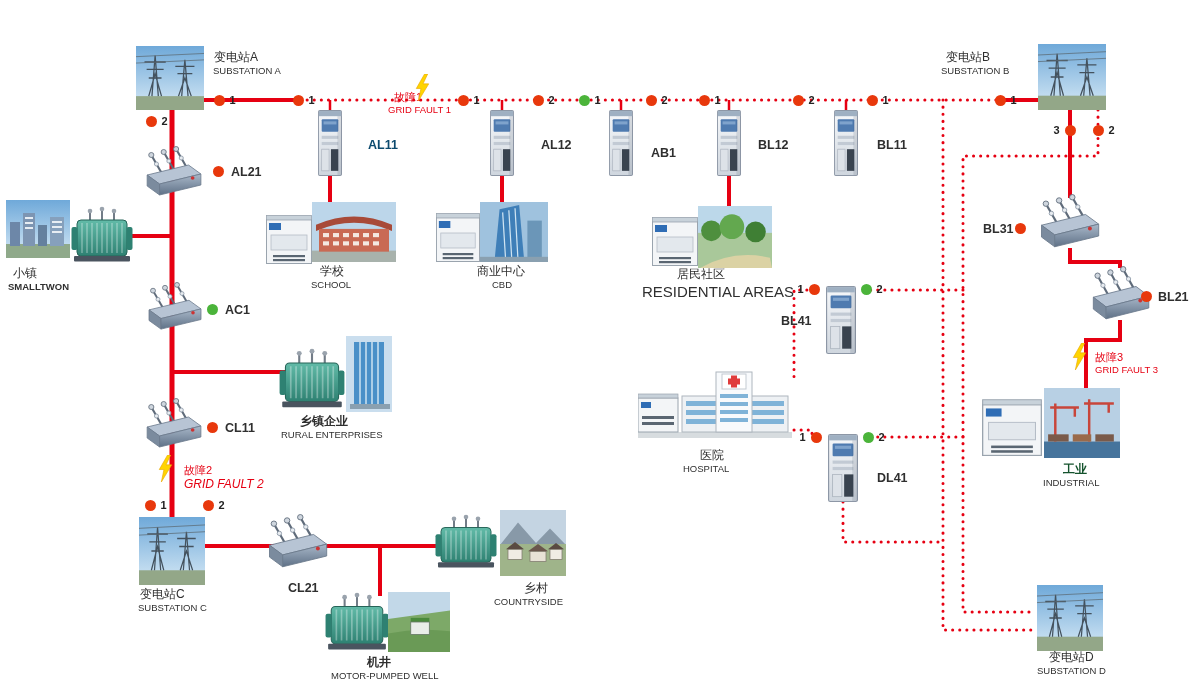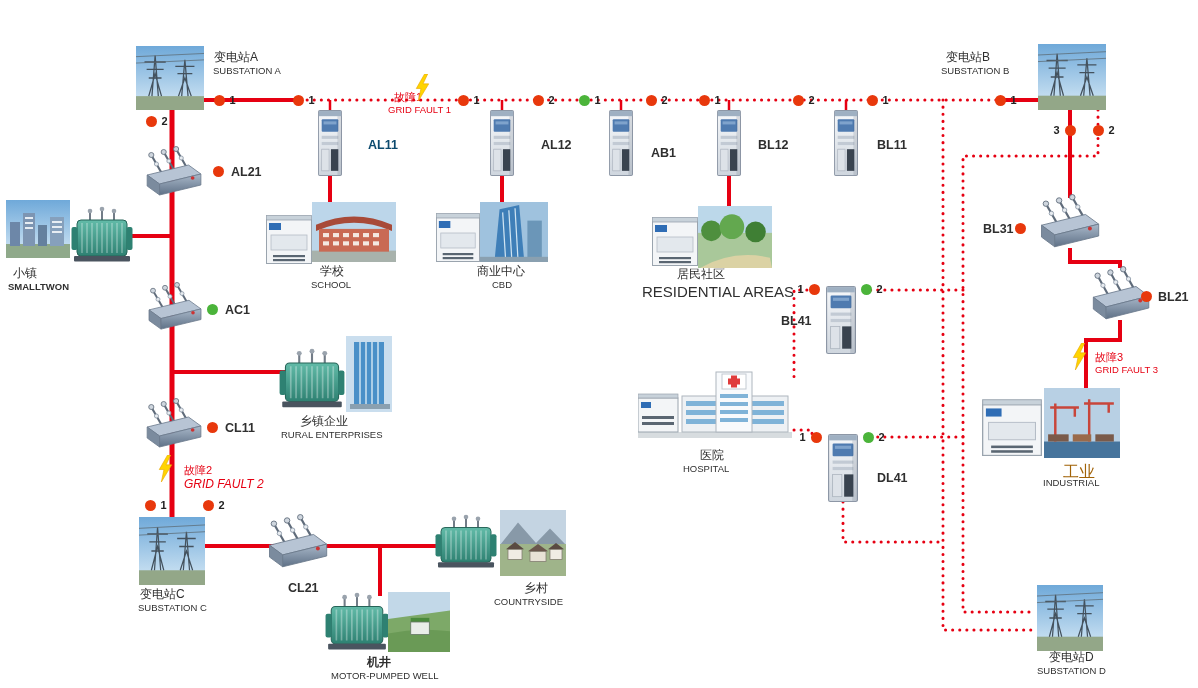--- a/index.html
+++ b/index.html
@@ -701,29 +701,29 @@
     <div class="caption" style="left: 781px; top: 314px; font-size: 12.5px; color: rgb(47, 47, 47); font-weight: 700;">BL41</div>
     <div class="caption" style="left: 877px; top: 471px; font-size: 12.5px; color: rgb(47, 47, 47); font-weight: 700;">DL41</div>
     <div class="caption" style="left: 13px; top: 267px; font-size: 12px; color: rgb(47, 47, 47); font-weight: 400;">小镇</div>
     <div class="caption" style="left: 8px; top: 282px; font-size: 9.5px; color: rgb(47, 47, 47); font-weight: 700;">SMALLTWON</div>
     <div class="caption" style="left: 320px; top: 265px; font-size: 12px; color: rgb(47, 47, 47); font-weight: 400;">学校</div>
     <div class="caption" style="left: 311px; top: 280px; font-size: 9.5px; color: rgb(47, 47, 47); font-weight: 400;">SCHOOL</div>
     <div class="caption" style="left: 477px; top: 265px; font-size: 12px; color: rgb(47, 47, 47); font-weight: 400;">商业中心</div>
     <div class="caption" style="left: 492px; top: 280px; font-size: 9.5px; color: rgb(47, 47, 47); font-weight: 400;">CBD</div>
     <div class="caption" style="left: 677px; top: 268px; font-size: 12px; color: rgb(47, 47, 47); font-weight: 400;">居民社区</div>
     <div class="caption" style="left: 642px; top: 283px; font-size: 15px; color: rgb(47, 47, 47); font-weight: 400;">RESIDENTIAL AREAS</div>
-    <div class="caption" style="left: 300px; top: 415px; font-size: 12px; color: rgb(47, 47, 47); font-weight: 400;">乡镇企业</div>
+    <div class="caption" style="left: 300px; top: 415px; font-size: 12px; color: rgb(47, 47, 47); font-weight: 700;">乡镇企业</div>
     <div class="caption" style="left: 281px; top: 430px; font-size: 9.5px; color: rgb(47, 47, 47); font-weight: 400;">RURAL ENTERPRISES</div>
     <div class="caption" style="left: 700px; top: 449px; font-size: 12px; color: rgb(47, 47, 47); font-weight: 400;">医院</div>
     <div class="caption" style="left: 683px; top: 464px; font-size: 9.5px; color: rgb(47, 47, 47); font-weight: 400;">HOSPITAL</div>
     <div class="caption" style="left: 524px; top: 582px; font-size: 12px; color: rgb(47, 47, 47); font-weight: 400;">乡村</div>
     <div class="caption" style="left: 494px; top: 597px; font-size: 9.5px; color: rgb(47, 47, 47); font-weight: 400;">COUNTRYSIDE</div>
     <div class="caption" style="left: 367px; top: 656px; font-size: 12px; color: rgb(47, 47, 47); font-weight: 700;">机井</div>
     <div class="caption" style="left: 331px; top: 671px; font-size: 9.5px; color: rgb(47, 47, 47); font-weight: 400;">MOTOR-PUMPED WELL</div>
-    <div class="caption" style="left: 1063px; top: 463px; font-size: 16px; color: #a16207; font-weight: 400;">工业</div>
+    <div class="caption" style="left: 1063px; top: 463px; font-size: 12px; color: #14532d; font-weight: 700;">工业</div>
     <div class="caption" style="left: 1043px; top: 478px; font-size: 9.5px; color: rgb(47, 47, 47); font-weight: 400;">INDUSTRIAL</div>
     <div class="caption" style="left: 394px; top: 91px; font-size: 11px; color: rgb(230, 0, 18); font-weight: 400;">故障1</div>
     <div class="caption" style="left: 388px; top: 105px; font-size: 9.5px; color: rgb(230, 0, 18); font-weight: 400;">GRID FAULT 1</div>
     <div class="caption" style="left: 184px; top: 464px; font-size: 11px; color: rgb(230, 0, 18); font-weight: 400;">故障2</div>
     <div class="caption" style="left: 184px; top: 478px; font-size: 12px; color: rgb(230, 0, 18); font-weight: 400; font-style: italic;">GRID FAULT 2</div>
     <div class="caption" style="left: 1095px; top: 351px; font-size: 11px; color: rgb(230, 0, 18); font-weight: 400;">故障3</div>
     <div class="caption" style="left: 1095px; top: 365px; font-size: 9.5px; color: rgb(230, 0, 18); font-weight: 400; text-align: right;">GRID FAULT 3</div>
   </div>
 
 </body></html>

